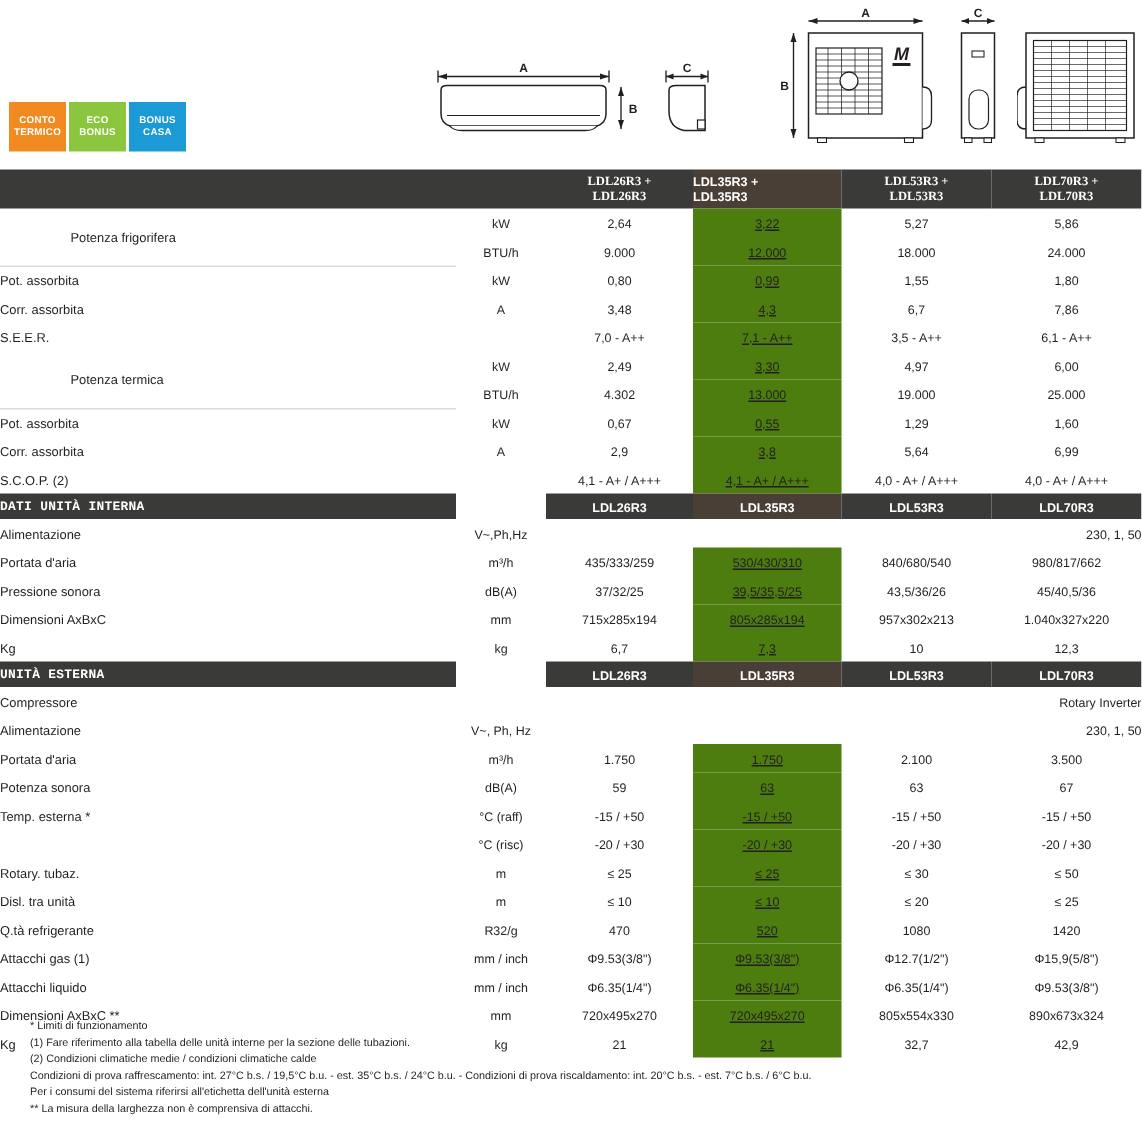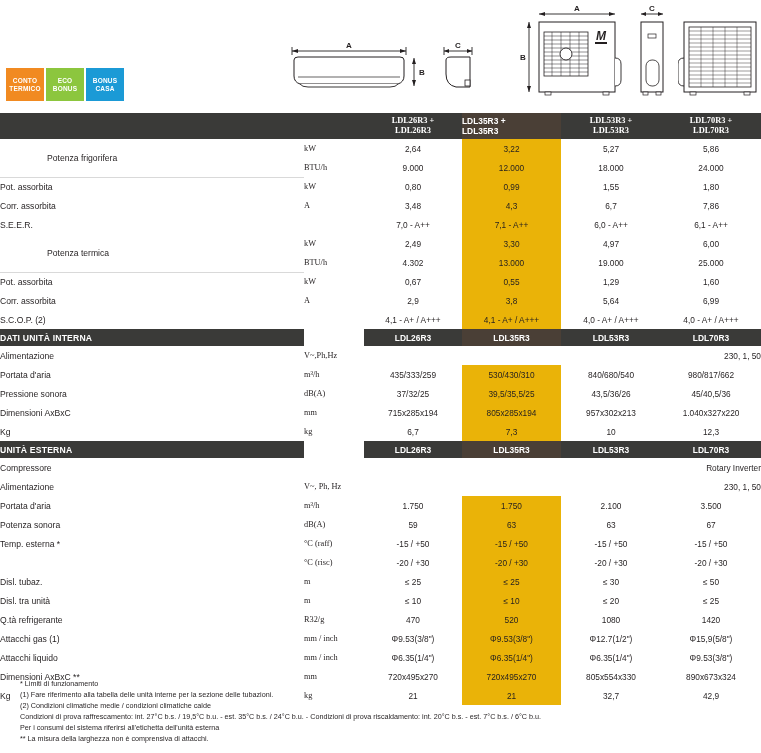--- a/index.html
+++ b/index.html
@@ -65,30 +65,29 @@
 
   tr.r { height: 19px; }
 
   td.label {
     padding-left: 7px;
     text-align: left;
     border-bottom: 1px solid #d9d9d9;
     font-size: 8.6px;
   }
   td.unit {
-    text-align: left;
+    text-align: center;
     border-bottom: 1px solid #d9d9d9;
     color: #231f20;
-    font-family: Liberation Serif, serif;
   }
   td.val {
     text-align: center;
     border-bottom: 1px solid #d9d9d9;
   }
-  td.val.hl { background: #eab308; }
+  td.val.hl { background: #4d7c0f; text-decoration: underline; }
 
   
   td.label.merged { border-bottom: 1px solid #d9d9d9; padding-left: 47px; }
 
   
   tr.hdr td { height: 26px; }
   .hdr-dark {
     background: #3a3a38;
     color: #ffffff;
     font-weight: bold;
@@ -108,20 +107,21 @@
 
   
   tr.sect td { height: 17px; }
   .sect-title {
     background: #3a3a38;
     color: #ffffff;
     font-weight: bold;
     font-size: 8.6px;
     padding-left: 7px;
     letter-spacing: .2px;
+    font-family: Liberation Mono, monospace;
   }
   .sect-model {
     background: #3a3a38;
     color: #ffffff;
     font-weight: bold;
     font-size: 8.4px;
     text-align: center;
   }
   .sect-model.hl { background: #4a3f36; }
   .sect-blank { background: #ffffff; }
@@ -345,21 +345,21 @@
         <td class="val hl">4,3</td>
         <td class="val">6,7</td>
         <td class="val">7,86</td>
       </tr>
 
       <tr class="r">
         <td class="label">S.E.E.R.</td>
         <td class="unit"></td>
         <td class="val">7,0 - A++</td>
         <td class="val hl">7,1 - A++</td>
-        <td class="val">6,0 - A++</td>
+        <td class="val">3,5 - A++</td>
         <td class="val">6,1 - A++</td>
       </tr>
 
       <tr class="r">
         <td class="label merged" rowspan="2">Potenza termica</td>
         <td class="unit">kW</td>
         <td class="val">2,49</td>
         <td class="val hl">3,30</td>
         <td class="val">4,97</td>
         <td class="val">6,00</td>
@@ -501,21 +501,21 @@
       <tr class="r">
         <td class="label"></td>
         <td class="unit">°C (risc)</td>
         <td class="val">-20 / +30</td>
         <td class="val hl">-20 / +30</td>
         <td class="val">-20 / +30</td>
         <td class="val">-20 / +30</td>
       </tr>
 
       <tr class="r">
-        <td class="label">Disl. tubaz.</td>
+        <td class="label">Rotary. tubaz.</td>
         <td class="unit">m</td>
         <td class="val">≤ 25</td>
         <td class="val hl">≤ 25</td>
         <td class="val">≤ 30</td>
         <td class="val">≤ 50</td>
       </tr>
 
       <tr class="r">
         <td class="label">Disl. tra unità</td>
         <td class="unit">m</td>

